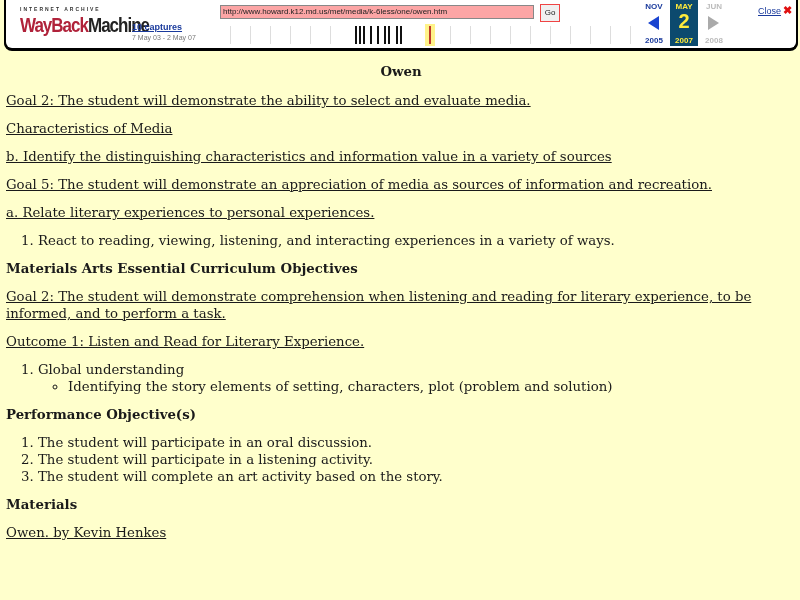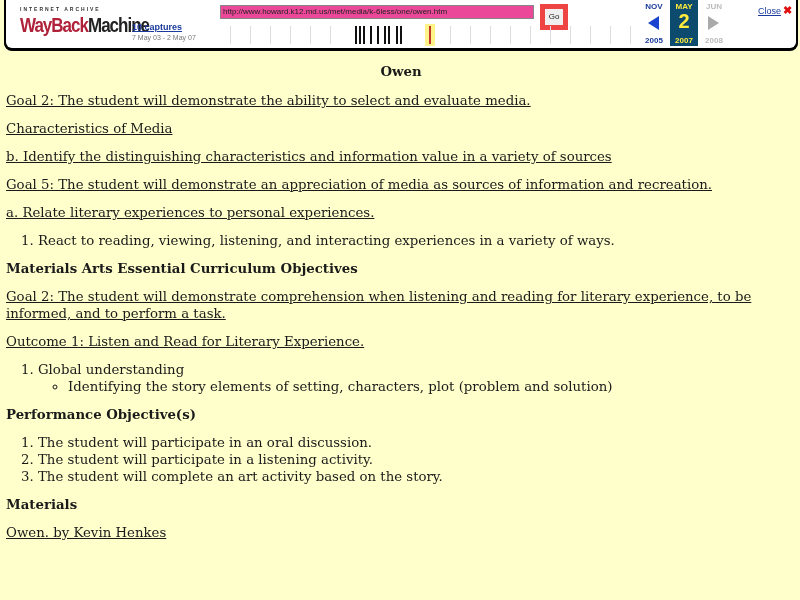--- a/index.html
+++ b/index.html
@@ -21,23 +21,23 @@
   }
   .wb-logo { position: absolute; left: 14px; top: 6px; width: 90px; height: 36px; }
   .wb-logo .ia { font-size: 5px; letter-spacing: 2px; color: #333; font-weight: bold; white-space: nowrap; }
   .wb-logo .wm { margin-top: 2px; display: flex; font-family: "Liberation Sans", sans-serif; font-weight: bold; font-size: 17px; letter-spacing: -1px; transform: scaleY(1.2); transform-origin: top left; }
   .wb-logo .wm .w1 { color: #b0223a; }
   .wb-logo .wm .w2 { color: #222; }
   .wb-caps { position: absolute; left: 126px; top: 22px; width: 80px; }
   .wb-caps a { display: block; font-size: 9px; color: #1a3a9c; text-decoration: underline; font-weight: bold; }
   .wb-caps span { display: block; font-size: 7px; color: #777; margin-top: 2px; }
   .wb-url { position: absolute; left: 214px; top: 5px; width: 314px; height: 14px;
-    border: 1px solid #888; font-size: 8px; line-height: 14px; padding-left: 2px; color: #222; background: #ec4899; box-sizing: border-box; }
+    border: 1px solid #888; font-size: 8px; line-height: 14px; padding-left: 2px; color: #222; background: #fca5a5; box-sizing: border-box; }
   .wb-go { position: absolute; left: 534px; top: 4px; width: 18px; height: 16px;
-    border: 5px solid #ef4444; background: #f0f0f0; font-size: 8px; line-height: 16px; text-align: center; }
+    border: 1px solid #ef4444; background: #f0f0f0; font-size: 8px; line-height: 16px; text-align: center; }
   .wb-timeline { position: absolute; left: 214px; top: 24px; width: 420px; height: 22px; }
   .tick { position: absolute; top: 2px; width: 1px; height: 18px; background: #ddd; }
   .bar { position: absolute; top: 2px; width: 2px; height: 18px; background: #111; }
   .hl { position: absolute; top: 0; width: 10px; height: 22px; background: #fff38a; }
   .hl-bar { position: absolute; top: 2px; width: 2px; height: 18px; background: #c0392b; }
   .wb-cal { position: absolute; left: 632px; top: 0; width: 110px; height: 46px; font-weight: bold; font-size: 8px; }
   .cal-col { position: absolute; top: 0; width: 28px; height: 46px; text-align: center; }
   .cal-col .m { position: absolute; top: 2px; left: 0; right: 0; }
   .cal-col .y { position: absolute; top: 36px; left: 0; right: 0; }
   .cal-prev { left: 2px; color: #1a3a9c; text-align: center; }

